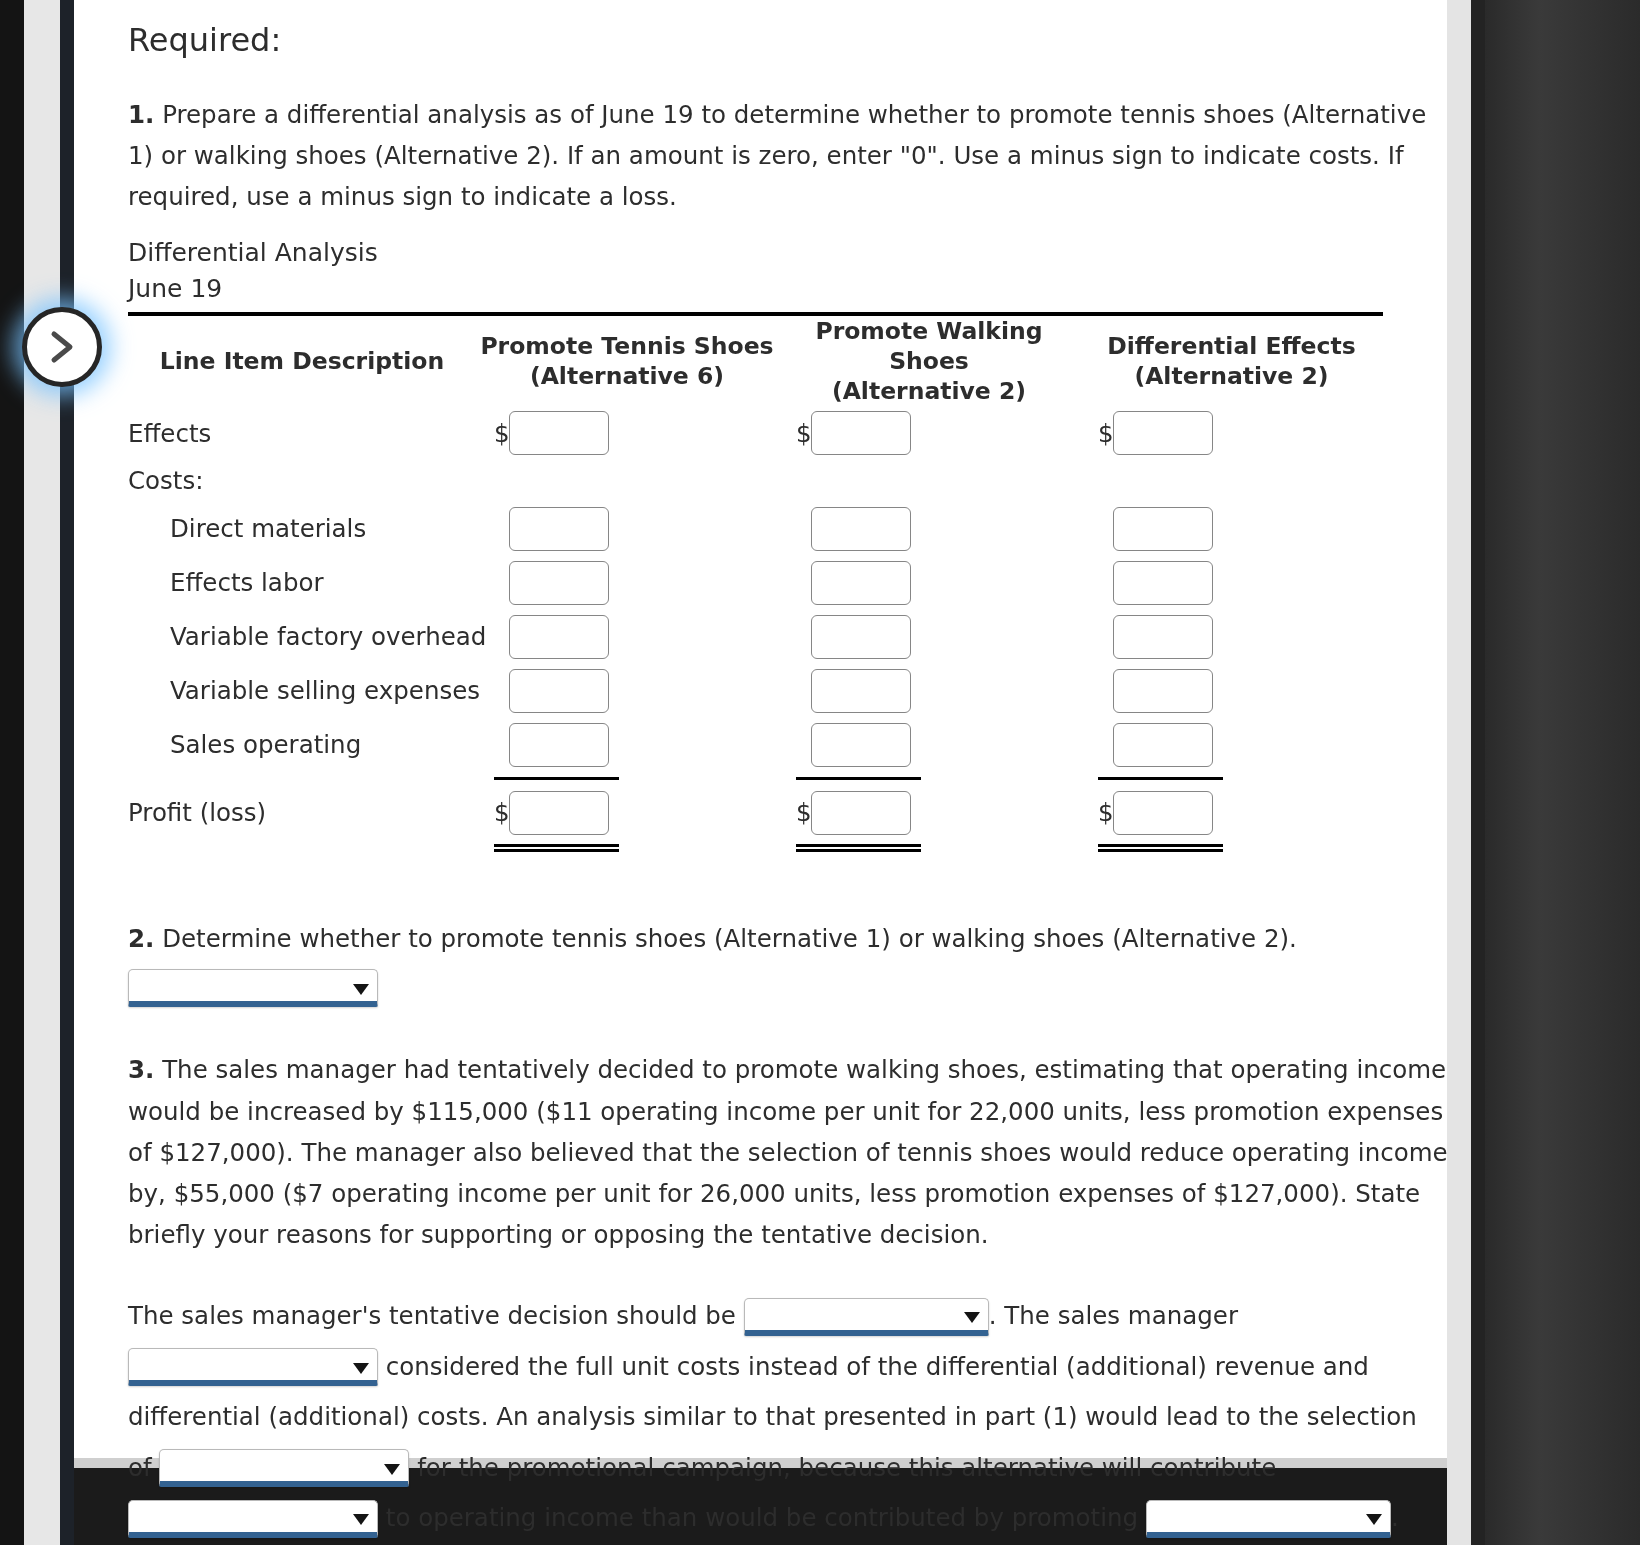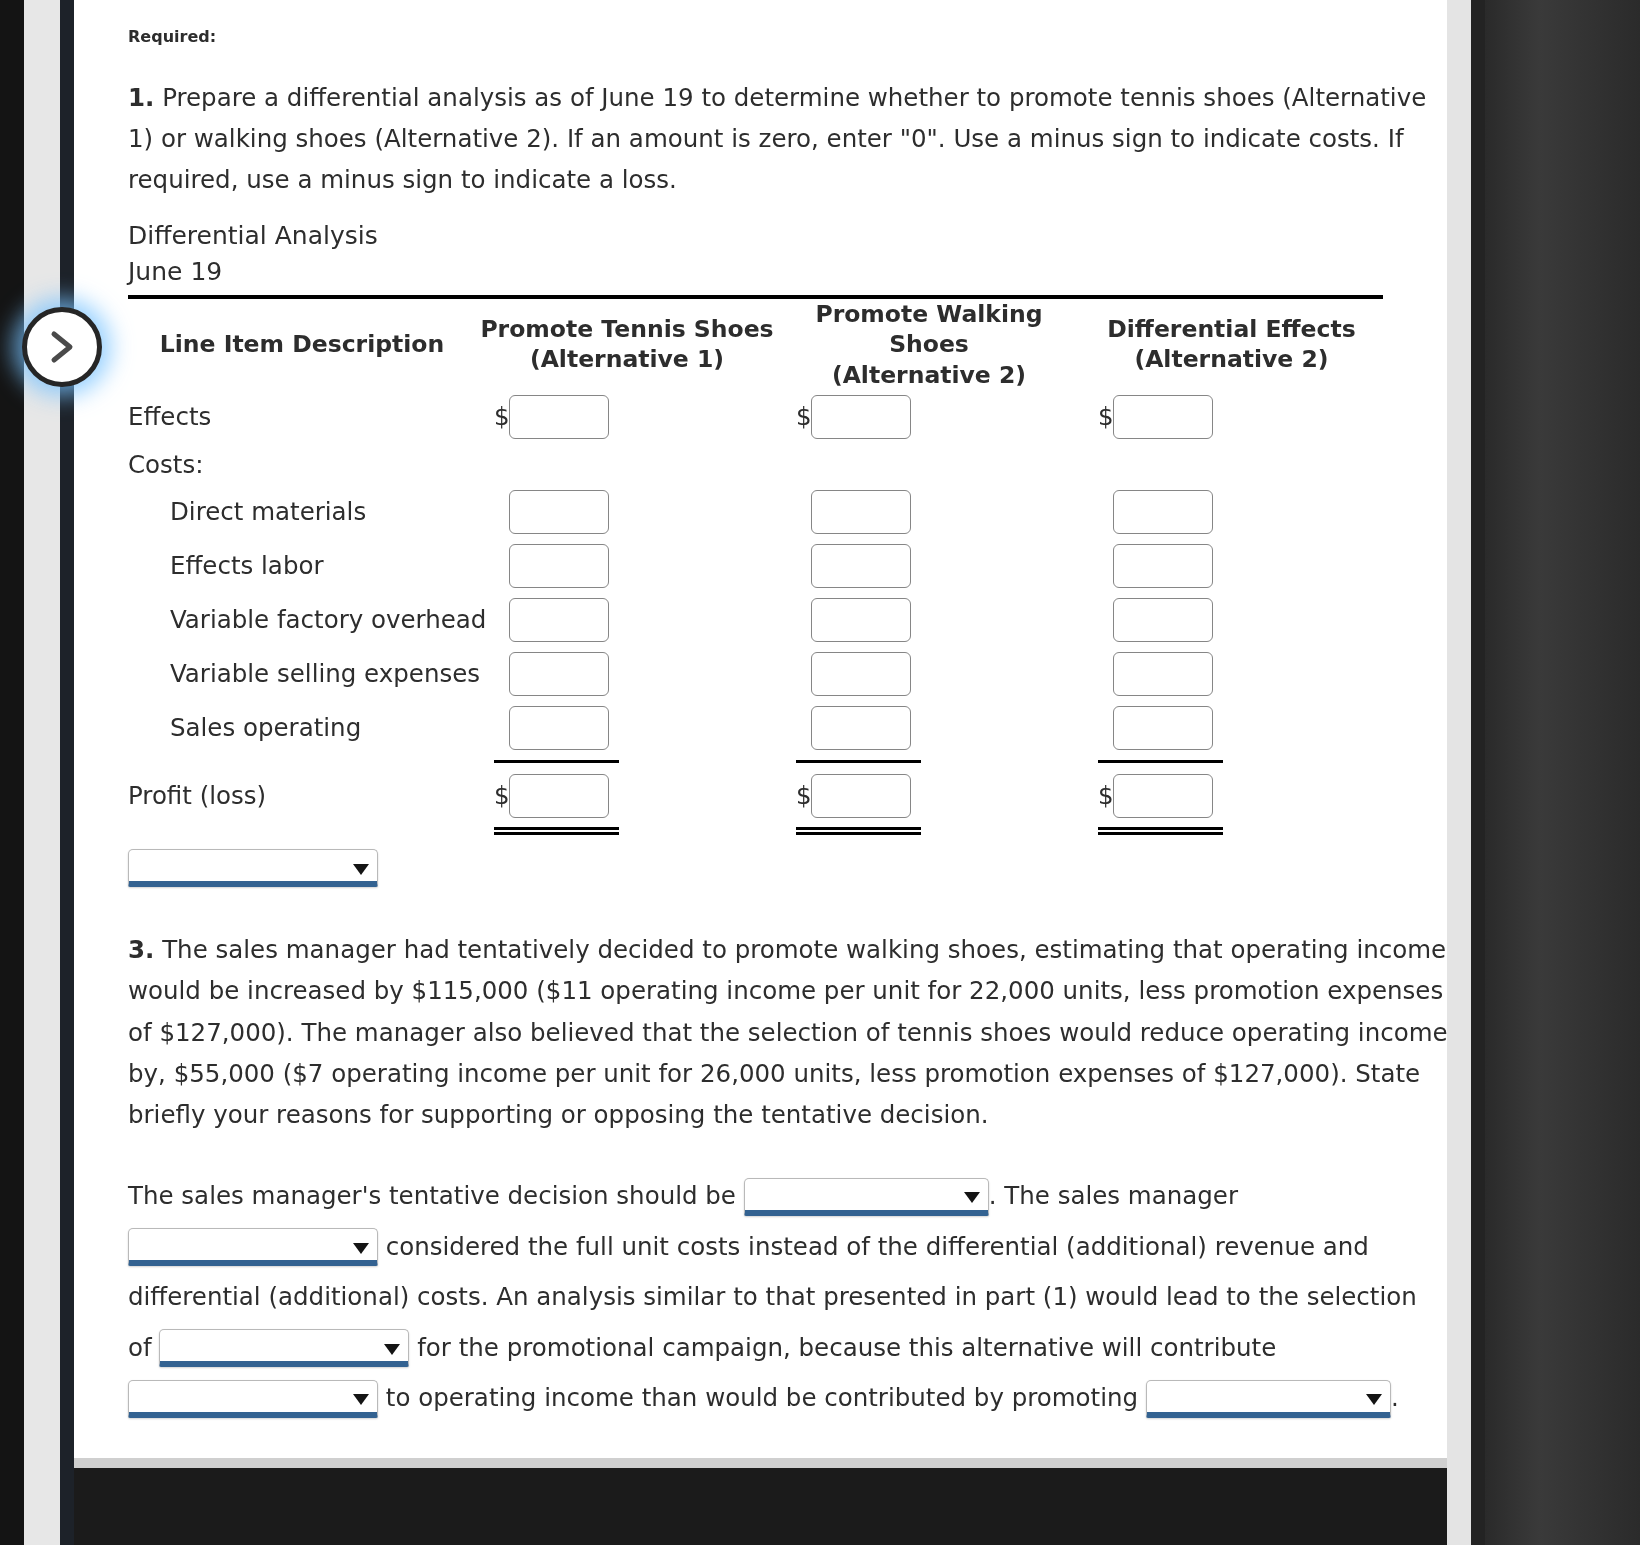--- a/index.html
+++ b/index.html
@@ -70,23 +70,23 @@
   
   .content {
     position: absolute;
     left: 128px; top: 0;
     width: 1320px;
     color: #2d2d2d;
     font-size: 24.5px;
     line-height: 1.68;
   }
   .req-title {
-    font-weight: bold;
-    font-size: 16px;
-    margin-top: 24px;
+    font-weight: normal;
+    font-size: 32px;
+    margin-top: 14px;
   }
   .q-block { margin-top: 26px; }
   .q-num { font-weight: bold; }
   .q-text { display: inline; }
 
   
   .stmt {
     margin-top: 18px;
     width: 1255px;
   }
@@ -255,21 +255,21 @@
             <col class="col-amt">
             <col class="col-amt3">
         </colgroup>
         <thead>
           <tr class="hdr-row">
             <th class="desc">
               <div>Line Item Description</div>
             </th>
             <th>
               <div>Promote Tennis Shoes</div>
-              <div>(Alternative 1)</div>
+              <div>(Alternative 6)</div>
             </th>
             <th>
               <div>Promote Walking Shoes</div>
               <div>(Alternative 2)</div>
             </th>
             <th>
               <div>Differential Effects</div>
               <div>(Alternative 2)</div>
             </th>
           </tr>
@@ -460,20 +460,24 @@
               </td>
             <td>
                 <div class="dblrule"></div>
               </td>
           </tr>
 
         </tbody>
       </table>
     </div>
 
+    <div class="q-block" style="margin-top:62px;">
+      <span class="q-num">2.</span>
+      <span class="q-text">Determine whether to promote tennis shoes (Alternative 1) or walking shoes (Alternative 2).</span>
+    </div>
     <div style="margin-top:6px;">
       <span class="sel-wrap">
         <select class="sel sel-w250">
           <option></option>
         </select>
         <span class="caret"></span>
       </span>
     </div>
 
     <div class="q-block para" style="margin-top:42px;">

